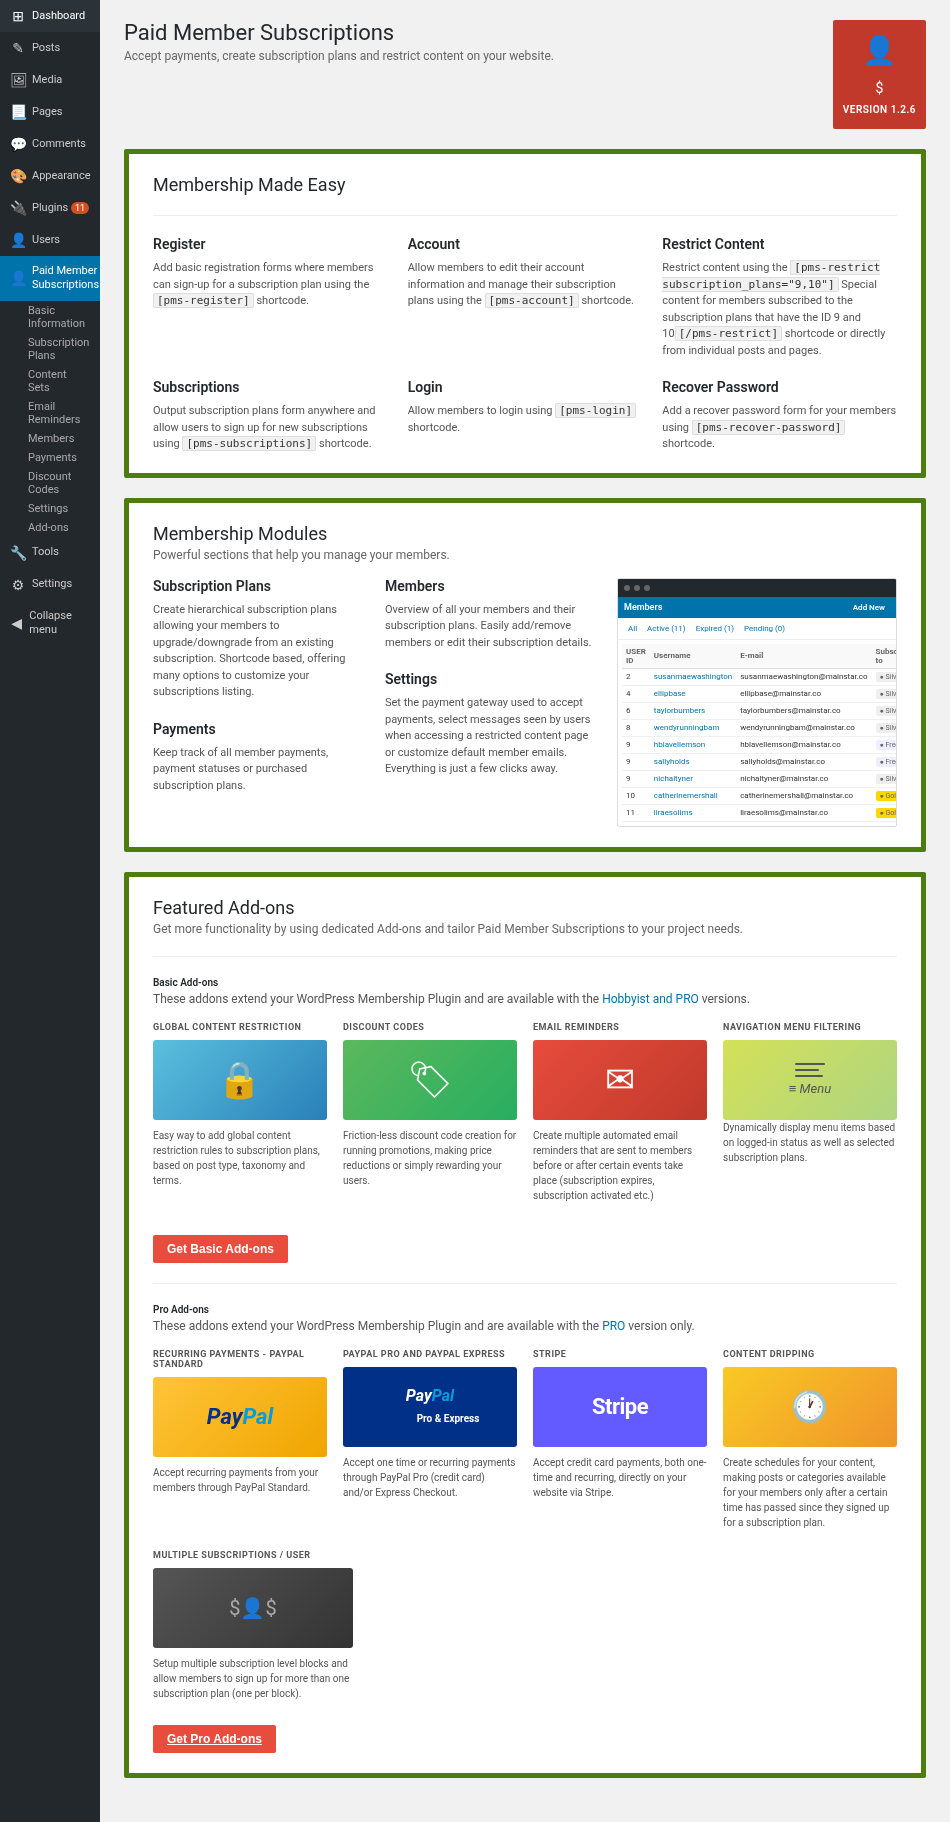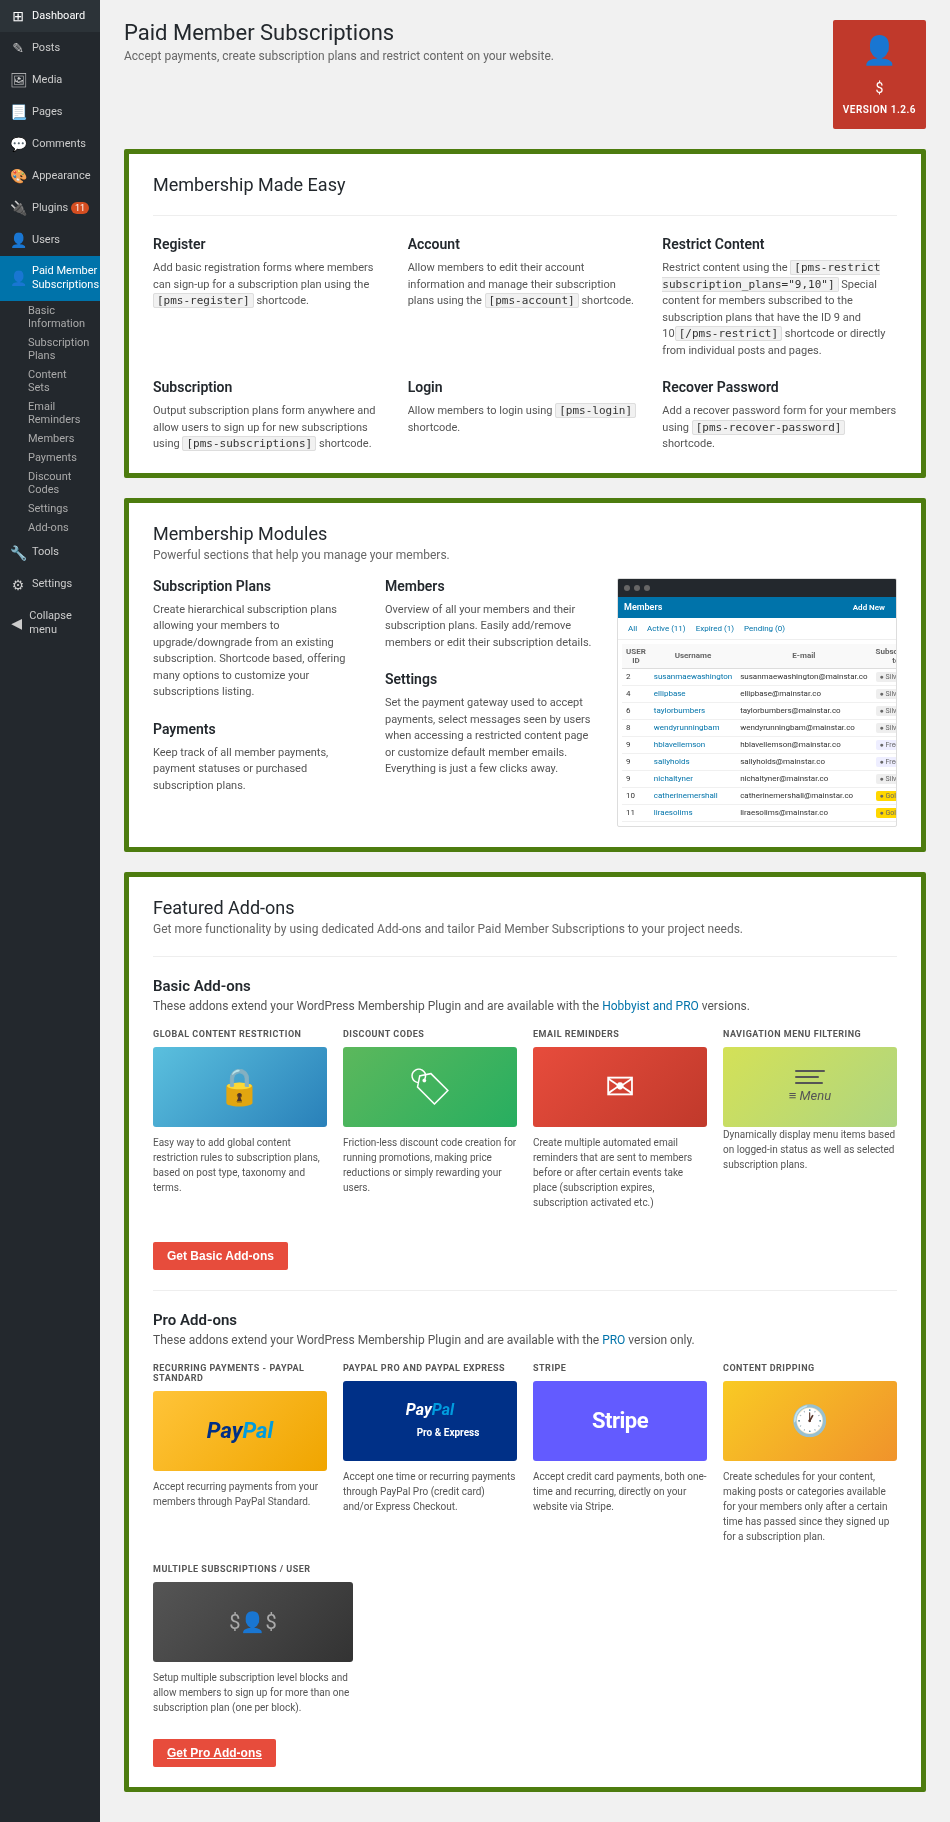--- a/index.html
+++ b/index.html
@@ -34,29 +34,29 @@
     .grid-item p { font-size: 11px; color: #555; line-height: 1.5; }
     .grid-item code { background: #f1f1f1; padding: 0 3px; font-size: 11px; color: #333; border: 1px solid #ddd; border-radius: 2px; }
     .members-screenshot { background: #fff; border: 1px solid #ddd; border-radius: 2px; overflow: hidden; }
     .screenshot-bar { background: #23282d; height: 18px; display: flex; align-items: center; padding: 0 6px; gap: 4px; }
     .screenshot-dot { width: 6px; height: 6px; border-radius: 50%; background: #666; }
     .screenshot-content { padding: 4px; }
     .scr-header { background: #0073aa; color: #fff; padding: 4px 6px; font-size: 9px; font-weight: 600; display: flex; justify-content: space-between; align-items: center; }
     .scr-tabs { display: flex; gap: 2px; padding: 4px 6px; border-bottom: 1px solid #eee; font-size: 8px; }
     .scr-tab { padding: 2px 4px; color: #0073aa; cursor: pointer; }
     .scr-table { width: 100%; font-size: 8px; border-collapse: collapse; }
-    .scr-table th { background: #f9f9f9; border-bottom: 1px solid #ddd; padding: 3px 4px; text-align: center; color: #666; }
+    .scr-table th { background: #f9f9f9; border-bottom: 1px solid #ddd; padding: 3px 4px; text-align: left; color: #666; }
     .scr-table td { border-bottom: 1px solid #f0f0f0; padding: 3px 4px; color: #333; }
     .scr-badge { display: inline-block; padding: 1px 4px; border-radius: 2px; font-size: 7px; }
     .scr-badge.silver { background: #eee; color: #666; }
     .scr-badge.free { background: #eef; color: #666; }
     .scr-badge.gold { background: #ffd700; color: #666; }
 
     
-    .addon-section-title { font-size: 15px; font-weight: 600; color: #23282d; margin-bottom: 4px; }
+    .addon-section-title { font-size: 10px; font-weight: 600; color: #23282d; margin-bottom: 4px; }
     .addon-section-subtitle { font-size: 12px; color: #555; margin-bottom: 16px; }
     .addon-section-subtitle a { color: #0073aa; text-decoration: none; }
 
     .addon-grid { display: grid; grid-template-columns: 1fr 1fr 1fr 1fr; gap: 16px; margin-bottom: 20px; }
     .addon-col-title { font-size: 9px; font-weight: 700; text-transform: uppercase; color: #555; letter-spacing: 0.5px; margin-bottom: 8px; }
     .addon-img { height: 80px; border-radius: 3px; display: flex; align-items: center; justify-content: center; margin-bottom: 8px; font-size: 28px; }
     .addon-img.blue { background: linear-gradient(135deg, #5bc0de, #2980b9); }
     .addon-img.green { background: linear-gradient(135deg, #5cb85c, #27ae60); }
     .addon-img.red { background: linear-gradient(135deg, #e74c3c, #c0392b); }
     .addon-img.paypal-yellow { background: linear-gradient(135deg, #ffc439, #f0a500); }
@@ -168,21 +168,21 @@
         <h3>Account</h3>
         <p>Allow members to edit their account information and manage their subscription plans using the <code>[pms-account]</code> shortcode.</p>
       </div>
 
       <div class="grid-item">
         <h3>Restrict Content</h3>
         <p>Restrict content using the <code>[pms-restrict subscription_plans="9,10"]</code> Special content for members subscribed to the subscription plans that have the ID 9 and 10<code>[/pms-restrict]</code> shortcode or directly from individual posts and pages.</p>
       </div>
 
       <div class="grid-item">
-        <h3>Subscription</h3>
+        <h3>Subscriptions</h3>
         <p>Output subscription plans form anywhere and allow users to sign up for new subscriptions using <code>[pms-subscriptions]</code> shortcode.</p>
       </div>
 
       <div class="grid-item">
         <h3>Login</h3>
         <p>Allow members to login using <code>[pms-login]</code> shortcode.</p>
       </div>
 
       <div class="grid-item">
         <h3>Recover Password</h3>

